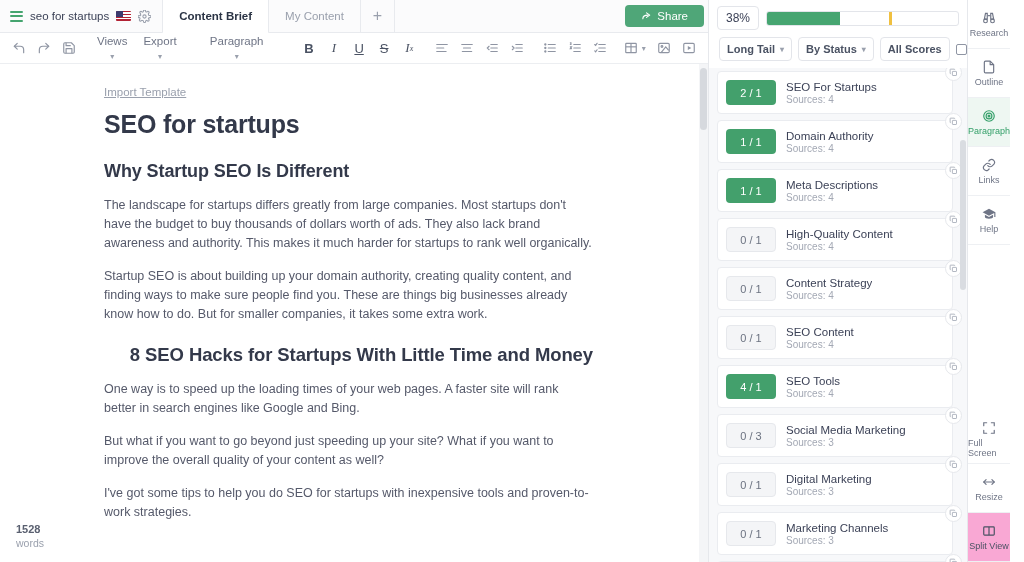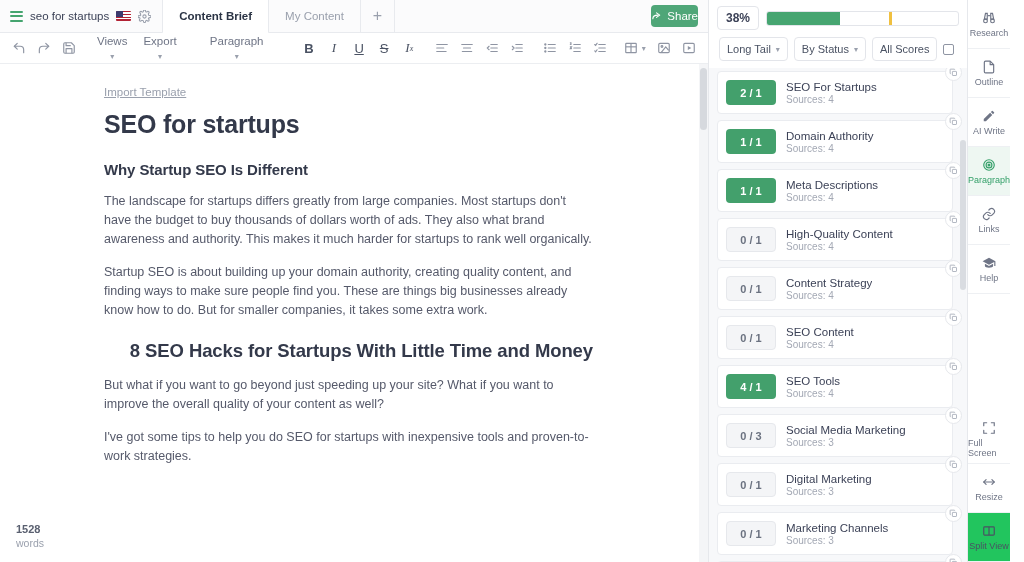--- a/index.html
+++ b/index.html
@@ -57,25 +57,25 @@
     background: #ffffff; color: #2b3445; font-weight: bold;
     border-bottom: 2px solid #ffffff; margin-bottom: -1px;
   }
   .tab-plus {
     display: flex; align-items: center; justify-content: center;
     width: 34px; font-size: 16px; color: #9aa0ad; cursor: pointer;
     border-right: 1px solid #e8eaee;
   }
   .tabbar-spacer { flex: 1; }
   .share-btn {
-    align-self: center; margin-right: 10px;
+    align-self: center; margin-right: 4px;
     display: flex; align-items: center; gap: 5px;
     background: #4fa678; color: #fff;
     font-size: 11.5px; border-radius: 4px;
-    padding: 5px 0; cursor: pointer; border: none;
+    padding: 5px 16px; cursor: pointer; border: none;
     font-family: "Liberation Sans", sans-serif;
   }
 
   
   .toolbar {
     height: 31px; min-height: 31px;
     display: flex; align-items: center; gap: 0;
     padding: 0 6px;
     background: #ffffff;
     border-bottom: 1px solid #eceef1;
@@ -107,21 +107,21 @@
     flex: 1; overflow: hidden; position: relative;
     background: #ffffff;
   }
   .doc-page { padding: 18px 115px 20px 104px; }
   .import-template {
     font-size: 11.5px; color: #9aa0ad;
     text-decoration: underline; display: inline-block;
     margin-bottom: 12px; cursor: pointer;
   }
   .doc-h1 { font-size: 25px; color: #33394a; font-weight: bold; margin-bottom: 22px; letter-spacing: -.2px; }
-  .doc-h2 { font-size: 15px; color: #33394a; font-weight: bold; margin: 20px 0 14px; letter-spacing: -.1px; }
+  .doc-h2 { font-size: 18px; color: #33394a; font-weight: bold; margin: 20px 0 14px; letter-spacing: -.1px; }
   .doc-h2.big { font-size: 18.5px; text-align: right; }
   .doc-p { font-size: 12.5px; line-height: 1.52; color: #55596a; margin-bottom: 14px; }
 
   
   .wordcount {
     position: absolute; left: 16px; bottom: 12px;
     font-size: 10.5px; line-height: 1.25; color: #9aa0ad; text-align: left;
   }
   .wordcount .num { font-weight: bold; color: #5a6070; font-size: 11px; }
 
@@ -140,34 +140,35 @@
     width: 259px; height: 562px;
     background: #f7f8fa;
     border-left: 1px solid #e6e8ec;
     display: flex; flex-direction: column;
     position: relative;
   }
   .opt-head { padding: 6px 8px 0 8px; background: #ffffff; }
   .score-row { display: flex; align-items: center; gap: 7px; margin-bottom: 7px; }
   .score-pill {
     background: #fff; border: 1px solid #e3e5ea; border-radius: 4px;
-    font-size: 12px; font-weight: bold; color: #3c4257;
+    font-size: 12px; font-weight: normal; color: #3c4257;
     padding: 4px 8px; min-width: 42px; text-align: center;
   }
   .progress-track {
     flex: 1; height: 15px; background: #ffffff;
     border: 1px solid #e3e5ea; border-radius: 3px;
     position: relative; overflow: hidden;
   }
   .progress-fill { position: absolute; left: 0; top: 0; bottom: 0; background: #46a571; }
   .progress-marker { position: absolute; top: 0; bottom: 0; width: 2.5px; background: #f0c040; }
 
   .filter-row {
     display: flex; align-items: center; gap: 6px;
     padding: 0 2px 7px 2px;
+    font-weight: bold;
   }
   .filter-btn {
     display: flex; align-items: center; gap: 5px;
     background: #fff; border: 1px solid #e3e5ea; border-radius: 4px;
     font-size: 11px; color: #4a5263; padding: 5px 7px; cursor: pointer;
     white-space: nowrap;
   }
   .checkbox-sq {
     width: 11px; height: 11px; border: 1.5px solid #8f95a3; border-radius: 2px;
     background: #fff; cursor: pointer; flex: none;
@@ -180,21 +181,21 @@
   }
   .kw-card {
     display: flex; align-items: center; gap: 10px;
     background: #ffffff; border: 1px solid #eaecf0; border-radius: 4px;
     padding: 8px 8px; margin-bottom: 6px; position: relative;
     min-height: 37px; cursor: pointer;
   }
   .kw-badge {
     width: 50px; min-width: 50px; height: 25px; border-radius: 4px;
     display: flex; align-items: center; justify-content: center;
-    font-size: 11px; font-weight: bold;
+    font-size: 11px; font-weight: normal;
   }
   .kw-badge.done { background: #43a06c; color: #ffffff; }
   .kw-badge.todo { background: #f4f5f7; color: #6b7280; border: 1px solid #e6e8ec; }
   .kw-text { display: flex; flex-direction: column; gap: 1px; overflow: hidden; }
   .kw-term { font-size: 11.5px; color: #3c4257; white-space: nowrap; }
   .kw-src { font-size: 10px; color: #a3a8b4; }
   .copy-btn {
     position: absolute; right: -10px; top: -8px;
     width: 17px; height: 17px; border-radius: 50%;
     background: #fff; border: 1px solid #e6e8ec;
@@ -223,21 +224,21 @@
   .rail-item {
     height: 49px; min-height: 49px;
     display: flex; flex-direction: column;
     align-items: center; justify-content: center; gap: 3px;
     font-size: 9px; color: #6f7586; cursor: pointer;
     border-bottom: 1px solid #eef0f3;
   }
   .rail-item svg { width: 14px; height: 14px; }
   .rail-item.active { background: #eef7f2; color: #35a06a; }
   .rail-item.active svg { color: #35a06a; }
-  .rail-item.sel { background: #22c55e; color: #4a5263; align-items: center; }
+  .rail-item.sel { background: #f9a8d4; color: #4a5263; align-items: center; }
   .rail-gap { flex: 1; }
 </style>
 </head>
 <body>
 
 <div class="app">
 
   <div class="editor-col">
 
     <div class="tabbar">
@@ -388,23 +389,24 @@
           </svg>
       </div>
     </div>
 
     <div class="doc-scroll">
       <div class="doc-page">
         <span class="import-template">Import Template</span>
         <h1 class="doc-h1">SEO for startups</h1>
         <div id="doc-blocks">
             <div class="doc-h2">Why Startup SEO Is Different</div>
-            <div class="doc-p">The landscape for startups differs greatly from large companies. Most startups don't have the budget to buy thousands of dollars worth of ads. They also what brand awareness and authority. This makes it much harder for startups to rank well organically.</div>
+            <div class="doc-p">The landscape for startups differs greatly from large companies. Most startups don't have the budget to buy thousands of dollars worth of ads. They also lack brand awareness and authority. This makes it much harder for startups to rank well organically.</div>
             <div class="doc-p">Startup SEO is about building up your domain authority, creating quality content, and finding ways to make sure people find you. These are things big businesses already know how to do. But for smaller companies, it takes some extra work.</div>
             <div class="doc-h2 big">8 SEO Hacks for Startups With Little Time and Money</div>
+            <div class="doc-p">One way is to speed up the loading times of your web pages. A faster site will rank better in search engines like Google and Bing.</div>
             <div class="doc-p">But what if you want to go beyond just speeding up your site? What if you want to improve the overall quality of your content as well?</div>
             <div class="doc-p">I've got some tips to help you do SEO for startups with inexpensive tools and proven-to-work strategies.</div>
           </div>
       </div>
       <div class="wordcount">
         <div class="num">1528</div>
         <div>words</div>
       </div>
       <div class="vscroll-editor">
         <div class="thumb"></div>
@@ -596,26 +598,20 @@
         </svg>
       <span>Research</span>
     </div>
     <div class="rail-item">
       <svg viewBox="0 0 24 24" fill="none" stroke="currentColor" stroke-width="2" stroke-linejoin="round">
           <path d="M14 2H6a2 2 0 00-2 2v16a2 2 0 002 2h12a2 2 0 002-2V8z"></path>
           <polyline points="14 2 14 8 20 8"></polyline>
         </svg>
       <span>Outline</span>
     </div>
-    <div class="rail-item">
-      <svg viewBox="0 0 24 24" fill="currentColor">
-          <path d="M3 17.3V21h3.7L17.6 10.1l-3.7-3.7L3 17.3zM20.7 7a1 1 0 000-1.4l-2.3-2.3a1 1 0 00-1.4 0l-1.8 1.8 3.7 3.7L20.7 7z"></path>
-        </svg>
-      <span>AI Write</span>
-    </div>
     <div class="rail-item active">
       <svg viewBox="0 0 24 24" fill="none" stroke="currentColor" stroke-width="2">
           <circle cx="12" cy="12" r="9"></circle>
           <circle cx="12" cy="12" r="5"></circle>
           <circle cx="12" cy="12" r="1.6" fill="currentColor"></circle>
         </svg>
       <span>Paragraph</span>
     </div>
     <div class="rail-item">
       <svg viewBox="0 0 24 24" fill="none" stroke="currentColor" stroke-width="2" stroke-linecap="round">

